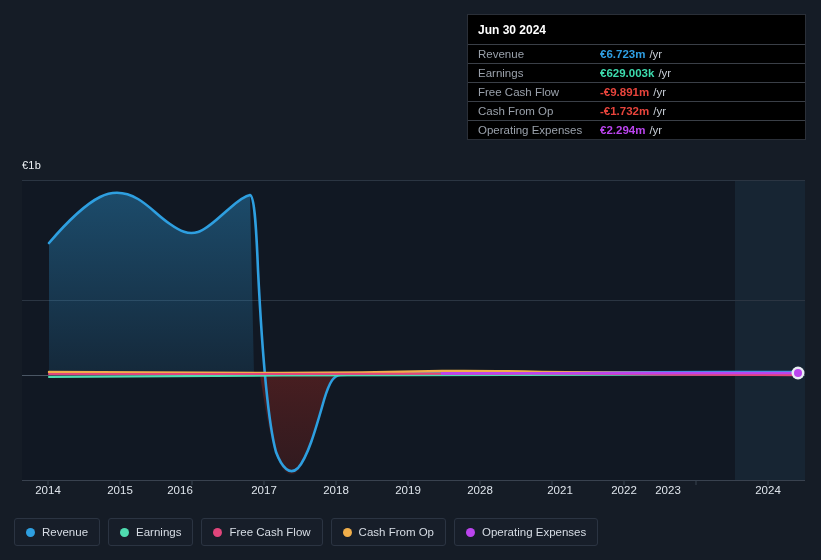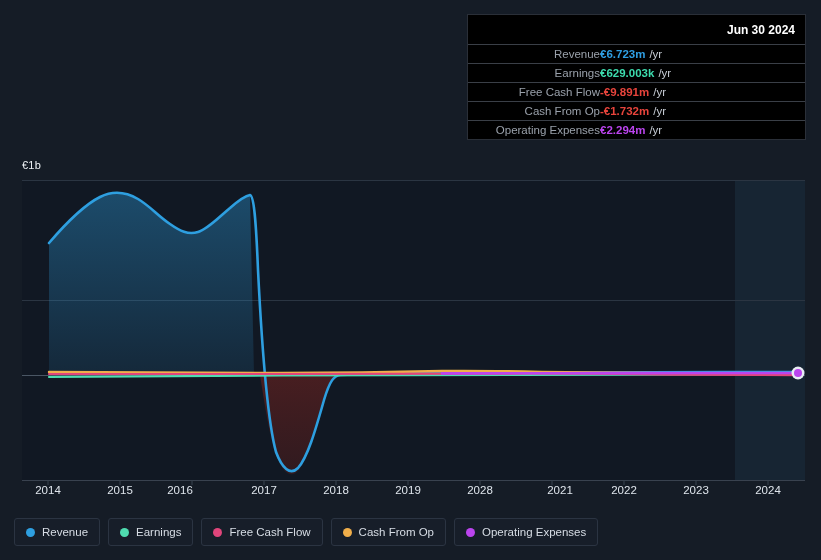--- a/index.html
+++ b/index.html
@@ -71,21 +71,20 @@
   
   .tooltip{
     position:absolute;
     left:467px; top:14px;
     width:339px;
     background:#000000;
     border:1px solid #2a2f38;
     box-sizing:border-box;
     padding:0;
     z-index:40;
-    text-align:right;
   }
   .tt-title{
     color:#ffffff;
     font-size:12px;
     font-weight:bold;
     padding:8px 10px 7px 10px;
   }
   .tt-row{
     display:flex;
     align-items:baseline;
@@ -216,21 +215,21 @@
   <div class="xaxis">
     <div class="xtick" style="left:26px;">2014</div>
     <div class="xtick" style="left:98px;">2015</div>
     <div class="xtick" style="left:158px;">2016</div>
     <div class="xtick" style="left:242px;">2017</div>
     <div class="xtick" style="left:314px;">2018</div>
     <div class="xtick" style="left:386px;">2019</div>
     <div class="xtick" style="left:458px;">2028</div>
     <div class="xtick" style="left:538px;">2021</div>
     <div class="xtick" style="left:602px;">2022</div>
-    <div class="xtick" style="left:674px;">2023</div>
+    <div class="xtick" style="left:646px;">2023</div>
     <div class="xtick" style="left:746px;">2024</div>
   </div>
   <div class="xtick-mark" style="left:48px;"></div>
   <div class="xtick-mark" style="left:120px;"></div>
   <div class="xtick-mark" style="left:192px;"></div>
   <div class="xtick-mark" style="left:264px;"></div>
   <div class="xtick-mark" style="left:336px;"></div>
   <div class="xtick-mark" style="left:408px;"></div>
   <div class="xtick-mark" style="left:480px;"></div>
   <div class="xtick-mark" style="left:552px;"></div>

